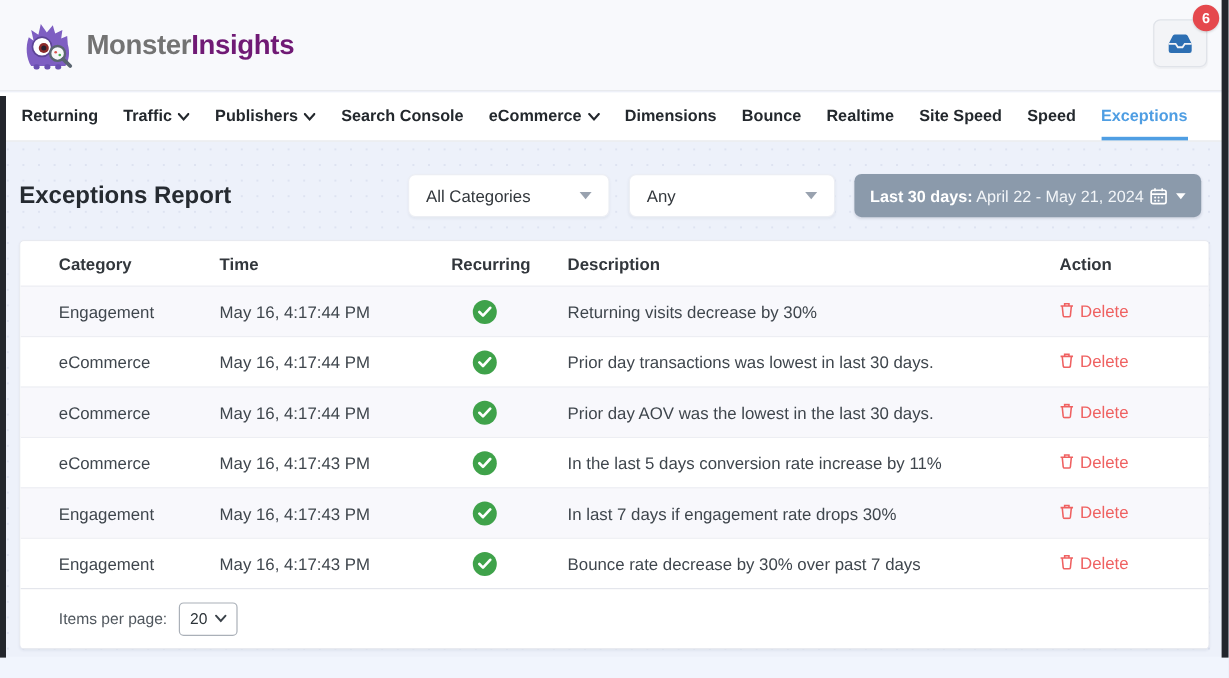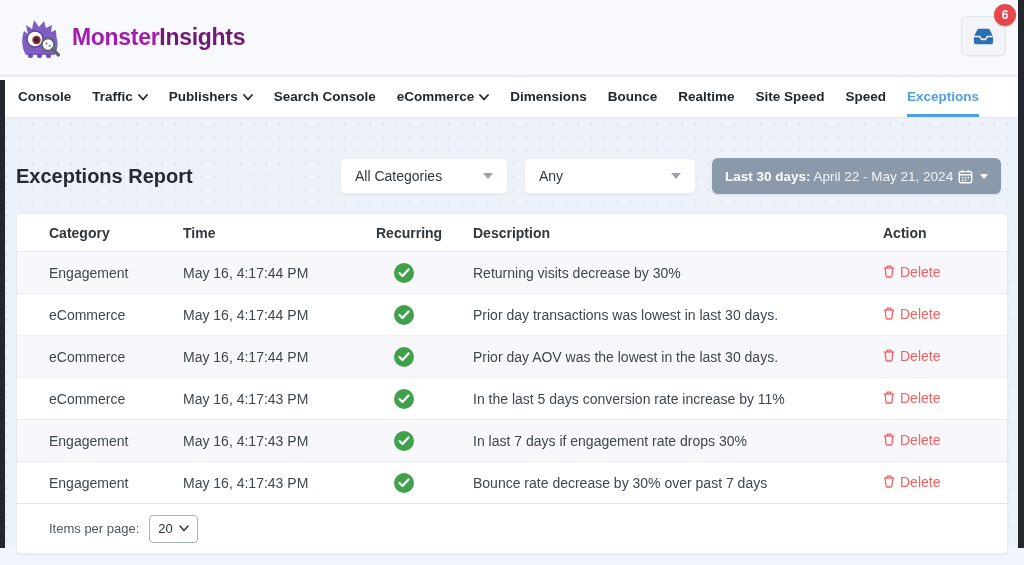--- a/index.html
+++ b/index.html
@@ -11,21 +11,21 @@
   .edge { position:absolute; background:#23262c; z-index:60; }
   .edge-left  { left:0; top:80px; bottom:17px; width:5px; }
   .edge-right { right:0; top:0;  bottom:17px; width:6px; }
   .bottom-strip { position:absolute; left:0; right:0; bottom:0; height:18px; background:#f1f5fd; z-index:5; }
 
   
   .topbar { position:absolute; top:0; left:0; right:0; height:76px; background:#f8f9fc;
             border-bottom:1px solid #e8eaee; display:flex; align-items:center; padding:0 20px 0 18px; z-index:10; }
   .logo-wrap { display:flex; align-items:center; gap:10px; }
   .wordmark { font-size:23px; font-weight:700; letter-spacing:-0.3px; }
-  .wm-a { color:#a21caf;margin-top:10px; }
+  .wm-a { color:#737373;margin-top:10px; }
   .wm-b { color:#701a75; }
   .notif-btn { position:absolute; right:18px; top:16px; width:45px; height:40px; background:#f3f4f7;
                border:1px solid #e0e3e9; border-radius:6px; display:flex; align-items:center; justify-content:center;
                box-shadow:0 1px 1px rgba(0,0,0,0.04); cursor:pointer; }
   .notif-badge { position:absolute; right:8px; top:4px; min-width:22px; height:22px; border-radius:11px;
                  background:#e5484d; color:#fff; font-size:12px; font-weight:700; display:flex; align-items:center;
                  justify-content:center; z-index:12; box-shadow:0 1px 2px rgba(0,0,0,0.15); }
 
   
   .navbar { position:absolute; top:77px; left:0; right:0; height:41px; background:#ffffff;
@@ -34,21 +34,21 @@
               cursor:pointer; border-bottom:3px solid transparent; padding-top:2px; white-space:nowrap; }
   .nav-item.active { color:#4f9ee3; border-bottom-color:#4f9ee3; }
   .nav-chev { margin-top:2px; }
 
   
   .main { position:absolute; top:118px; left:0; right:0; bottom:18px;
           background-color:#edf1fa;
           background-image:radial-gradient(#dee3f1 1px, rgba(0,0,0,0) 1.2px);
           background-size:13px 13px; z-index:6; }
 
-  .controls { display:flex; align-items:center; padding:40px 23px 0 16px; }
+  .controls { display:flex; align-items:center; padding:27px 23px 0 16px; }
   .page-title { font-size:20px; font-weight:700; color:#262b31; margin-right:auto; }
   .select-box { width:168px; height:36px; background:#fff; border:1px solid #eceef4; border-radius:6px;
                 display:flex; align-items:center; justify-content:space-between; padding:0 14px;
                 font-size:14px; color:#32373c; box-shadow:0 1px 2px rgba(40,50,80,0.05); cursor:pointer; margin-left:16px; }
   .select-box.w2 { width:172px; }
   .caret { width:0; height:0; border-left:5px solid transparent; border-right:5px solid transparent;
            border-top:6px solid #99a2af; }
   .caret.white { border-top-color:#fff; border-left-width:4px; border-right-width:4px; border-top-width:5px; }
   .date-btn { width:289px; height:36px; margin-left:16px; background:#8b9aab; border:none; border-radius:6px;
               display:flex; align-items:center; justify-content:space-between; padding:0 13px; cursor:pointer;
@@ -102,21 +102,21 @@
       <svg width="23" height="23" viewBox="0 0 24 24">
         <path d="M22 12 L18.6 5.2 A2.1 2.1 0 0 0 16.8 4 H7.2 A2.1 2.1 0 0 0 5.4 5.2 L2 12 V18 A2 2 0 0 0 4 20 H20 A2 2 0 0 0 22 18 Z" fill="#2d6fb3"></path>
         <path d="M2 12 H8 L10 15 H14 L16 12 H22" fill="none" stroke="#f3f4f7" stroke-width="1.6"></path>
       </svg>
     </button>
     <div class="notif-badge">6</div>
   </header>
 
   <nav class="navbar">
     <div class="nav-item">
-        <span>Console</span>
+        <span>Returning</span>
       </div>
     <div class="nav-item">
         <span>Traffic</span>
         <svg class="nav-chev" width="10" height="7" viewBox="0 0 10 7">
           <polyline points="1,1 5,5.5 9,1" fill="none" stroke="#23282d" stroke-width="1.8" stroke-linecap="round"></polyline>
         </svg>
       </div>
     <div class="nav-item">
         <span>Publishers</span>
         <svg class="nav-chev" width="10" height="7" viewBox="0 0 10 7">

